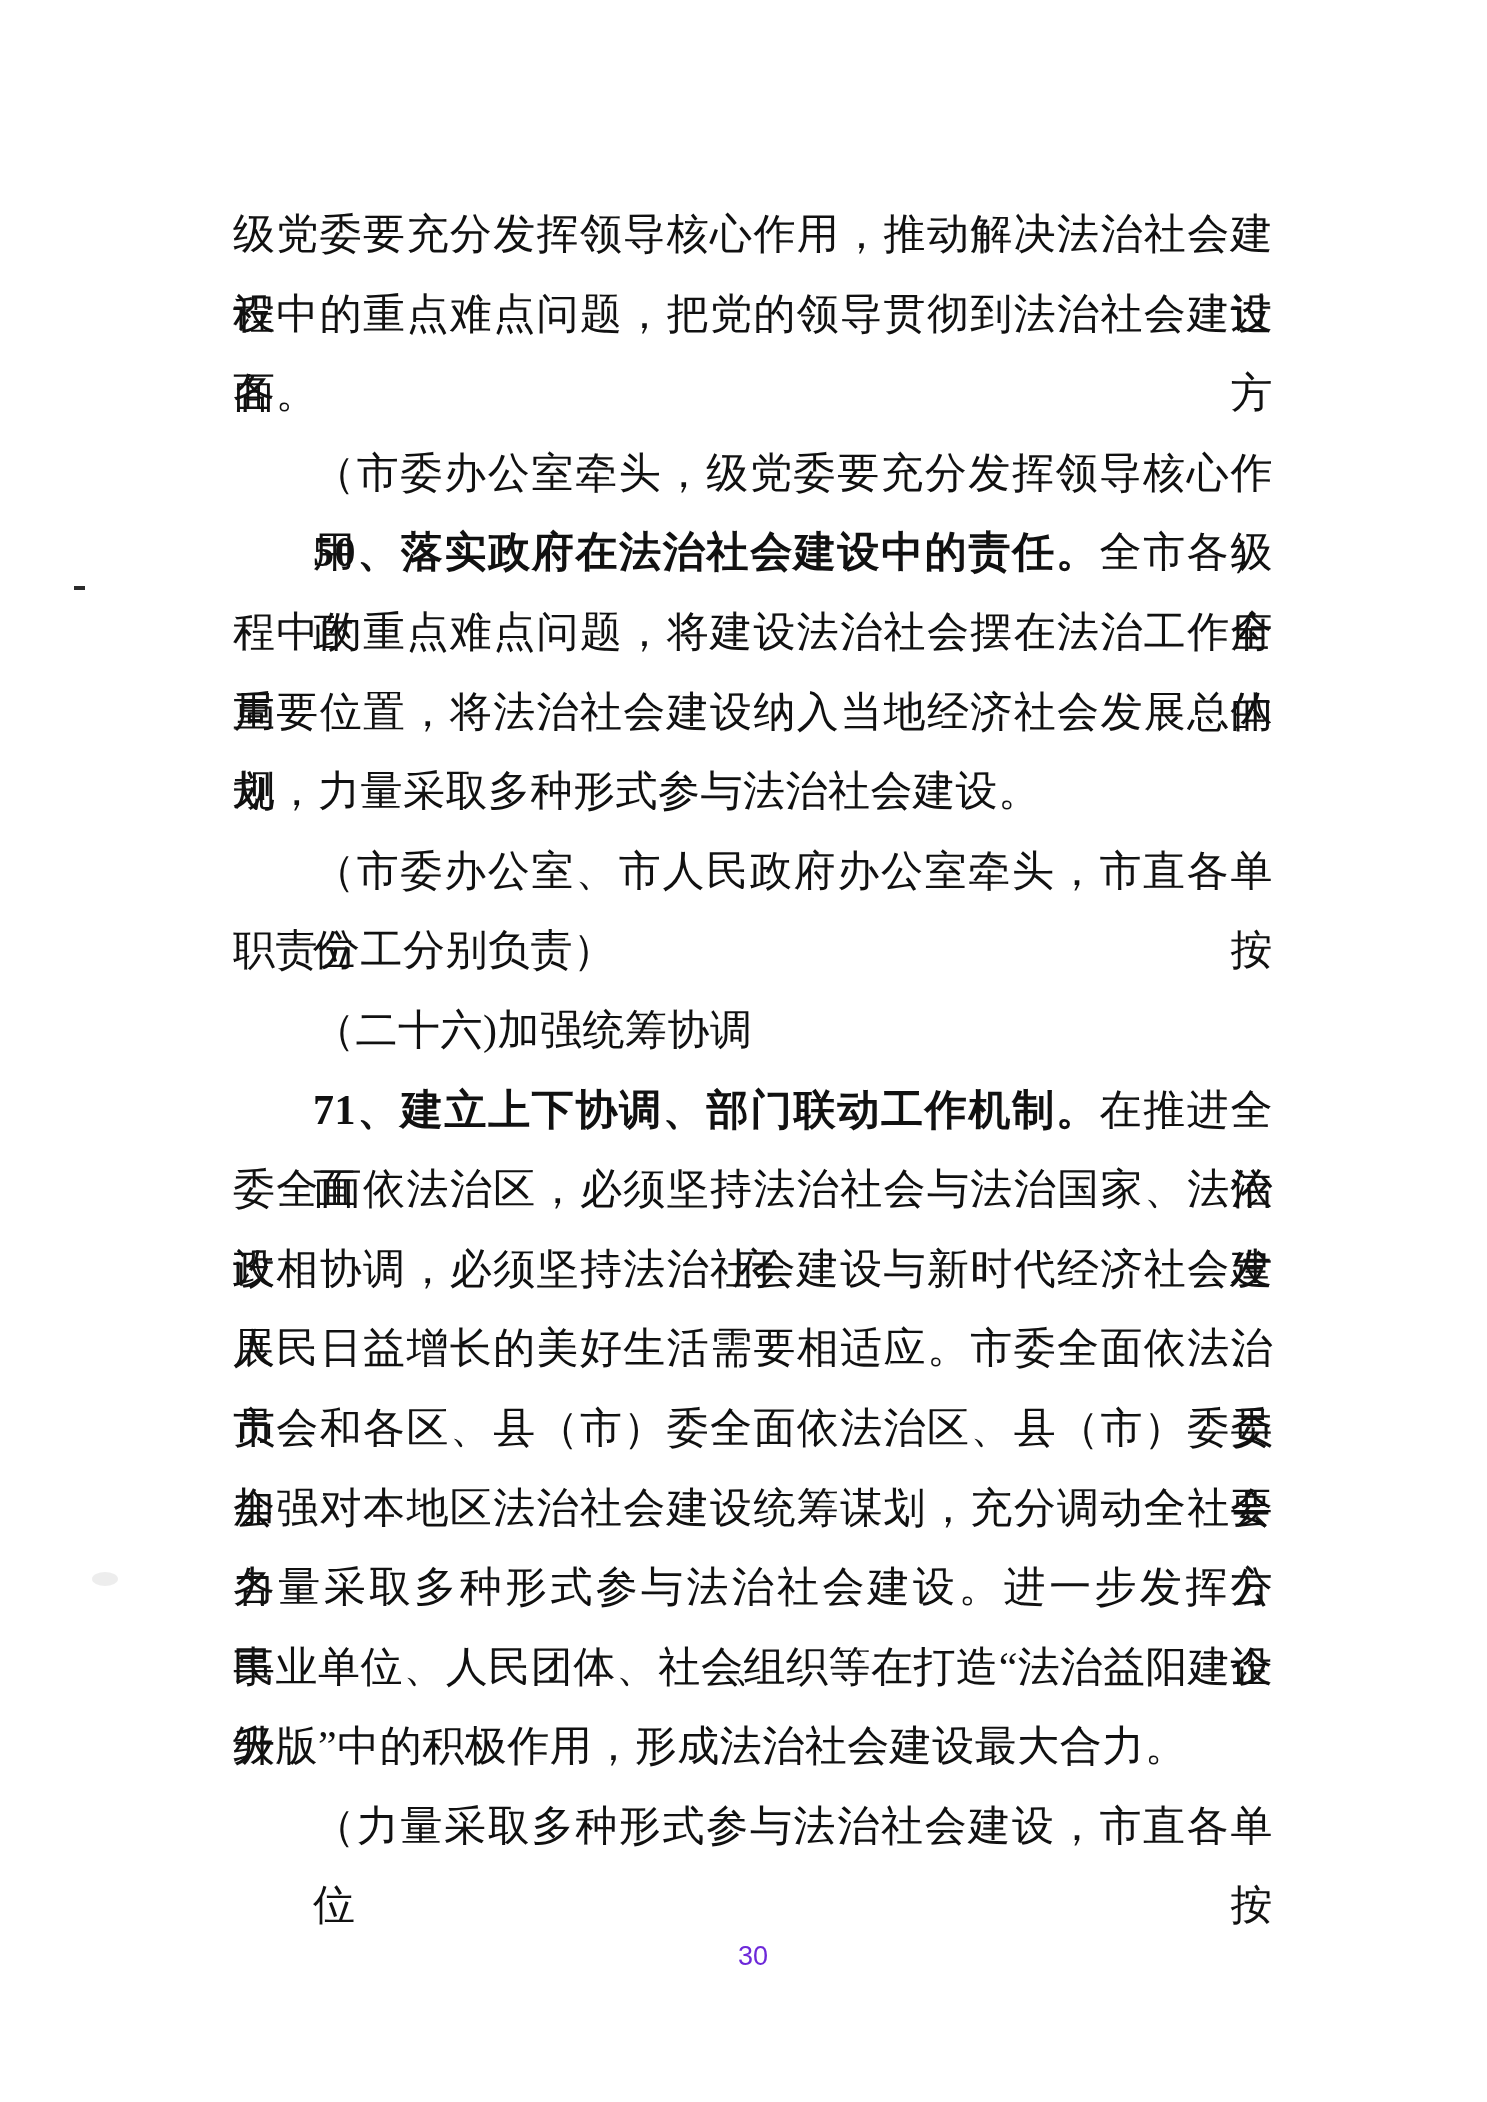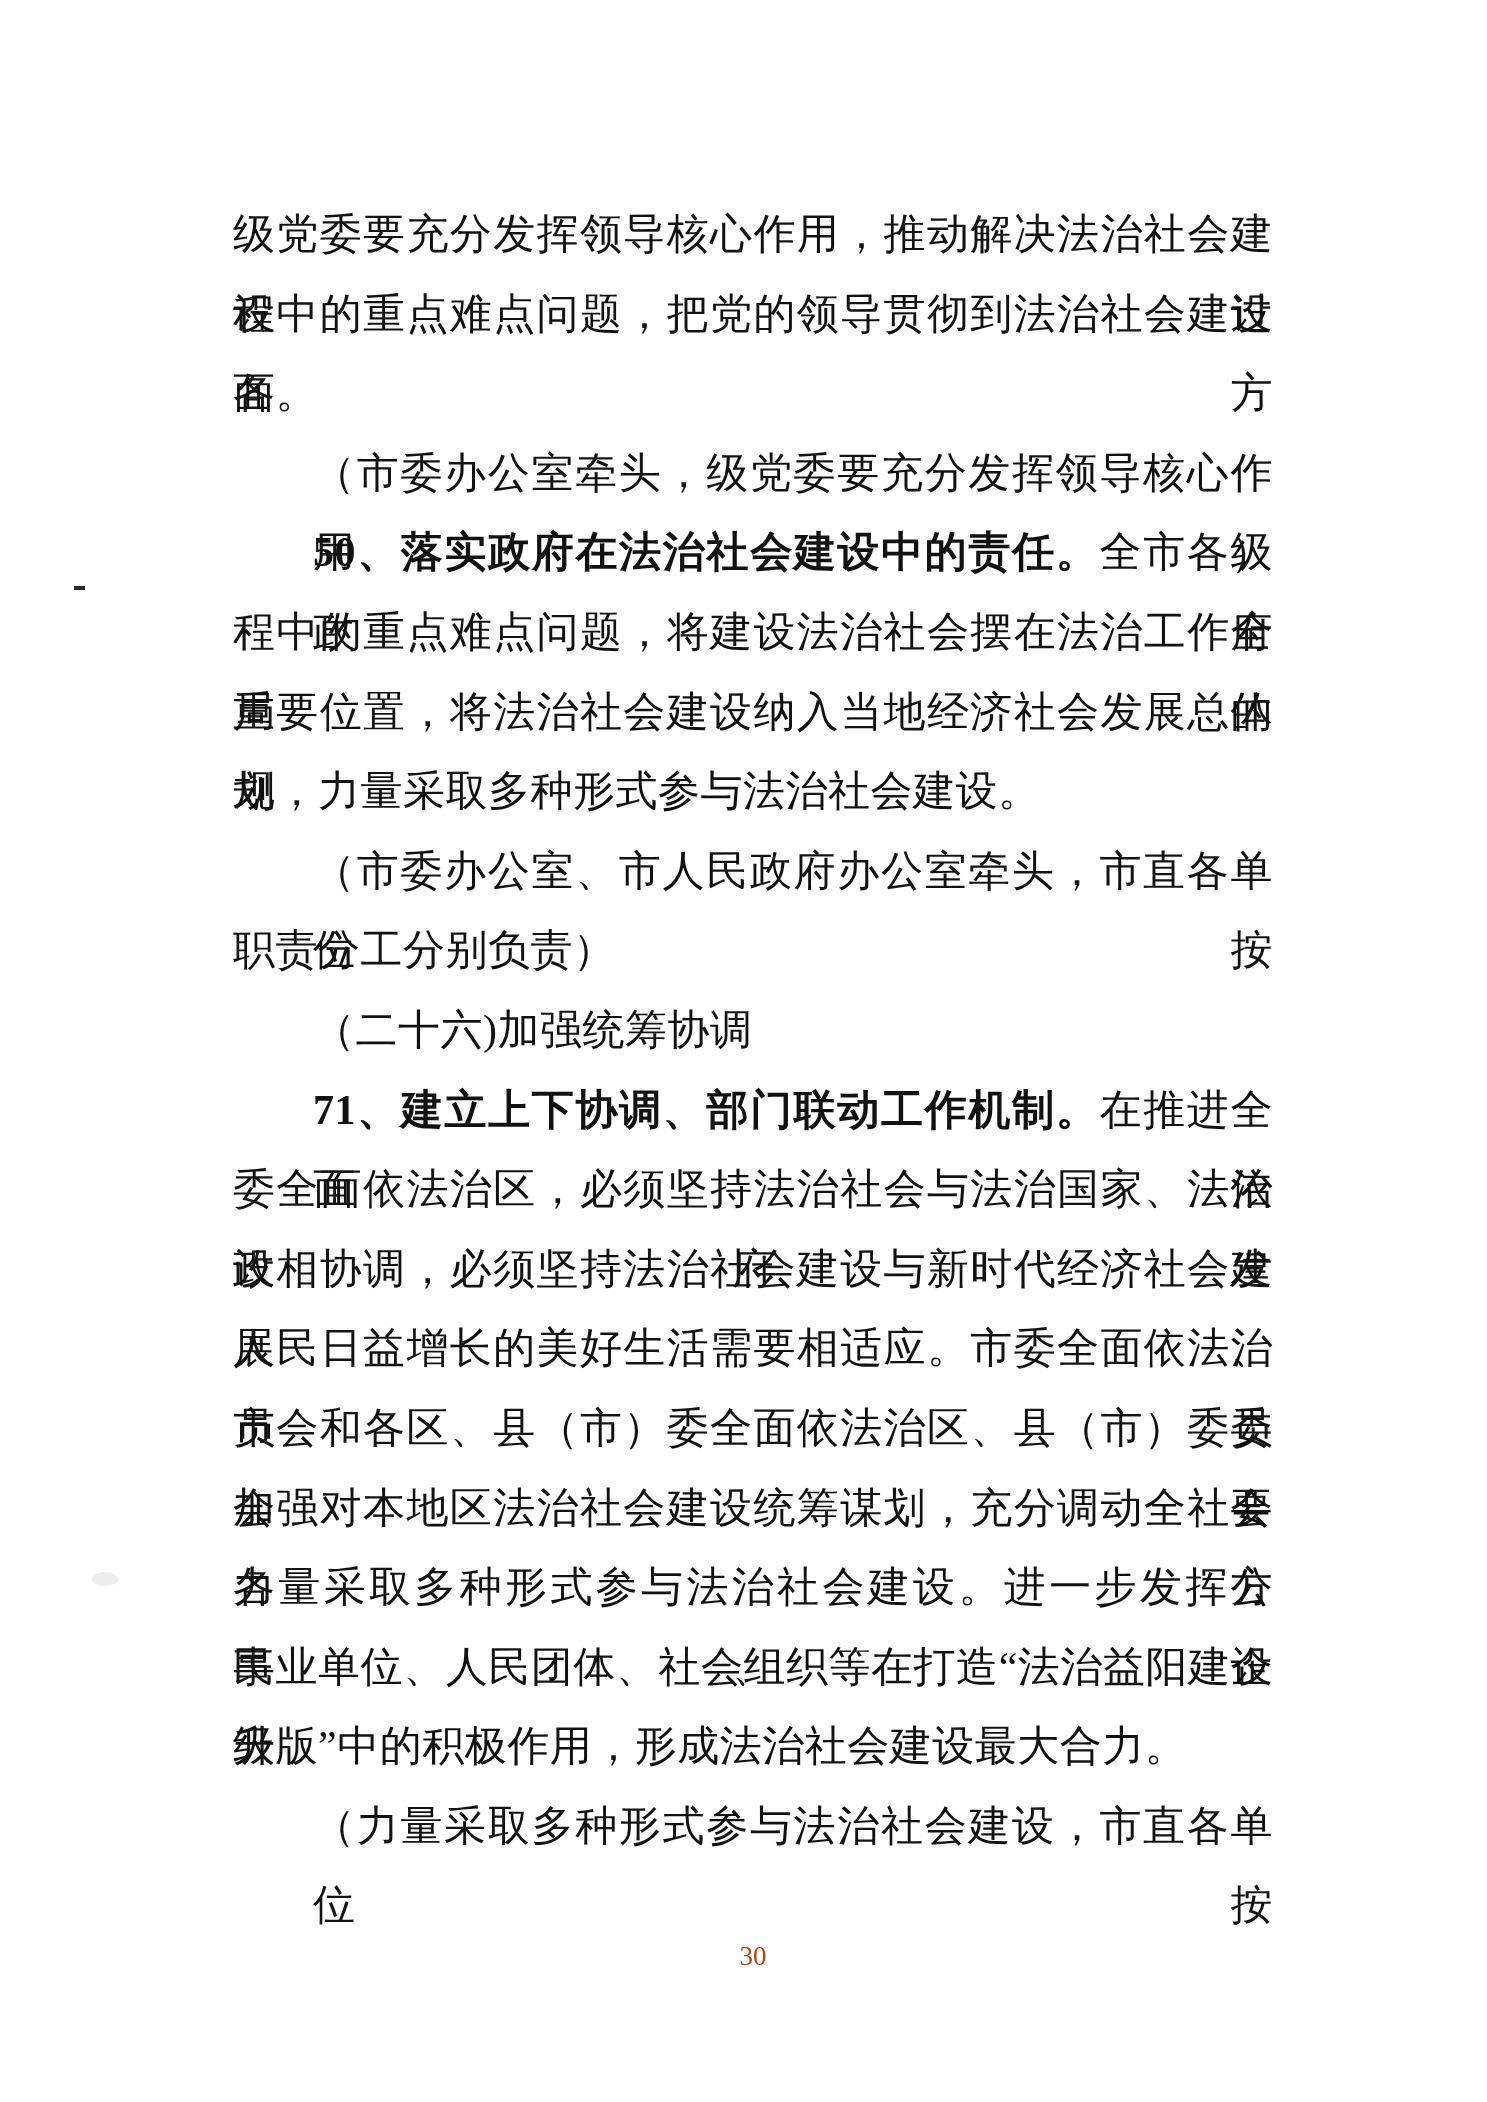--- a/index.html
+++ b/index.html
@@ -42,22 +42,22 @@
   }
   .page-number {
     position: absolute;
     top: 1941px;
     left: 703px;
     width: 100px;
     height: 30px;
     line-height: 30px;
     text-align: center;
     font-size: 27px;
-    font-family: Liberation Serif, serif;
-    color: #c2410c;
+    font-family: Liberation Sans, sans-serif;
+    color: #6d28d9;
   }
   
   .artifact { position: absolute; }
   .artifact.dash {
     left: 74px;
     top: 586px;
     width: 11px;
     height: 4px;
     background: #2b2b2b;
   }

